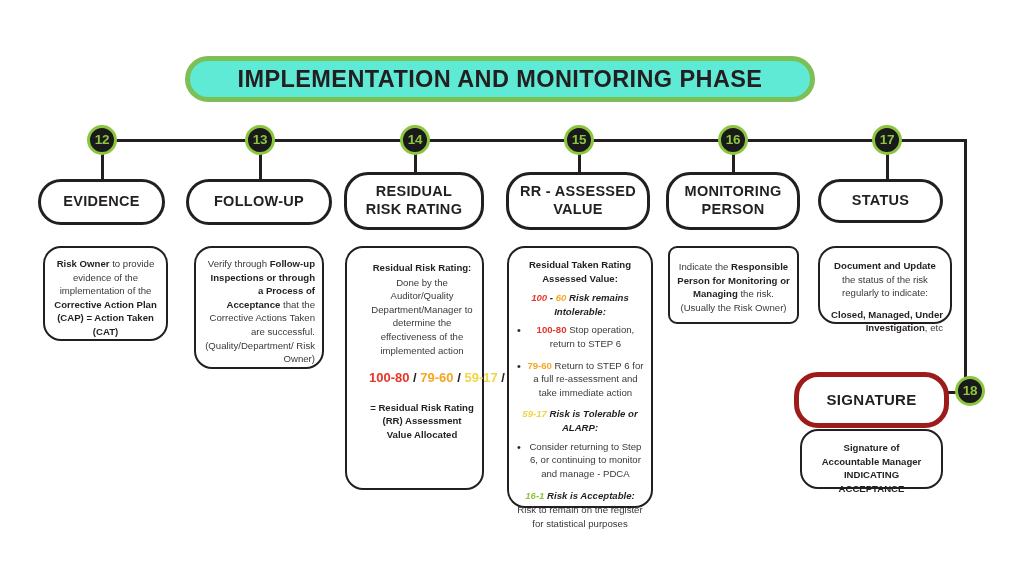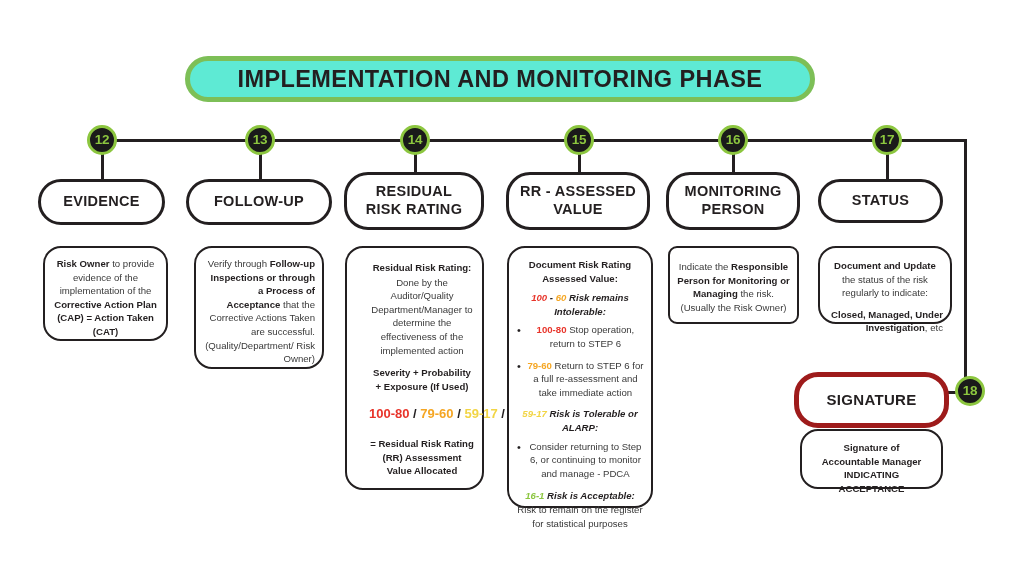--- a/index.html
+++ b/index.html
@@ -178,29 +178,28 @@
 
   <div class="card" style="left:194px;top:246px;width:130px;height:123px;text-align:right;">
     <p>
       <span>Verify through </span><b>Follow-up Inspections or through a Process of Acceptance</b><span> that the Corrective Actions Taken are successful. (Quality/Department/ Risk Owner)</span>
     </p>
   </div>
 
   <div class="card" style="left:345px;top:246px;width:139px;height:244px;padding-top:13px;padding-left:22px;">
     <p><b>Residual Risk Rating:</b></p>
     <p style="margin-top:1px;">Done by the Auditor/Quality Department/Manager to determine the effectiveness of the implemented action</p>
-    <p style="margin-top:9px;"><b>Severity + Probability + Exposure (If Used)</b></p>
     <p class="ranges" style="margin-top:12px;white-space:nowrap;">
       <span class="c-red">100-80</span><span class="sep"> / </span><span class="c-org">79-60</span><span class="sep"> / </span><span class="c-yel">59-17</span><span class="sep"> / </span><span class="c-grn">16-1</span>
     </p>
     <p style="margin-top:13px;"><b>= Residual Risk Rating (RR) Assessment Value Allocated</b></p>
   </div>
 
   <div class="card" style="left:507px;top:246px;width:146px;height:262px;padding:10px 6px;">
-    <p><b>Document Risk Rating Assessed Value:</b></p>
+    <p><b>Residual Taken Rating Assessed Value:</b></p>
     <p style="margin-top:6px;">
       <span class="c-red" style="font-style:italic;">100</span><span class="hdr" style="font-style:italic;"> - </span><span class="c-org" style="font-style:italic;">60</span><span class="ital"> Risk remains Intolerable:</span>
     </p>
     <div class="bullet">
       <span class="dot">•</span>
       <span class="btxt"><span class="c-red">100-80</span><span> Stop operation, return to STEP 6</span></span>
     </div>
     <div class="bullet" style="margin-top:8px;">
       <span class="dot">•</span>
       <span class="btxt"><span class="c-org">79-60</span><span> Return to STEP 6 for a full re-assessment and take immediate action</span></span>

